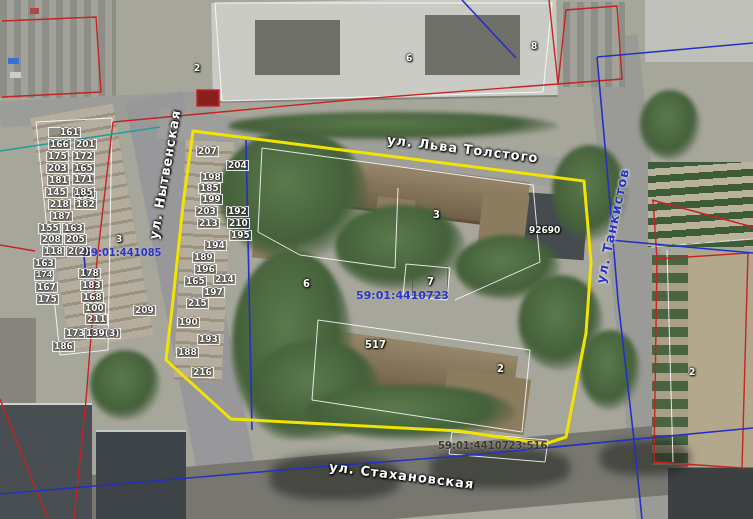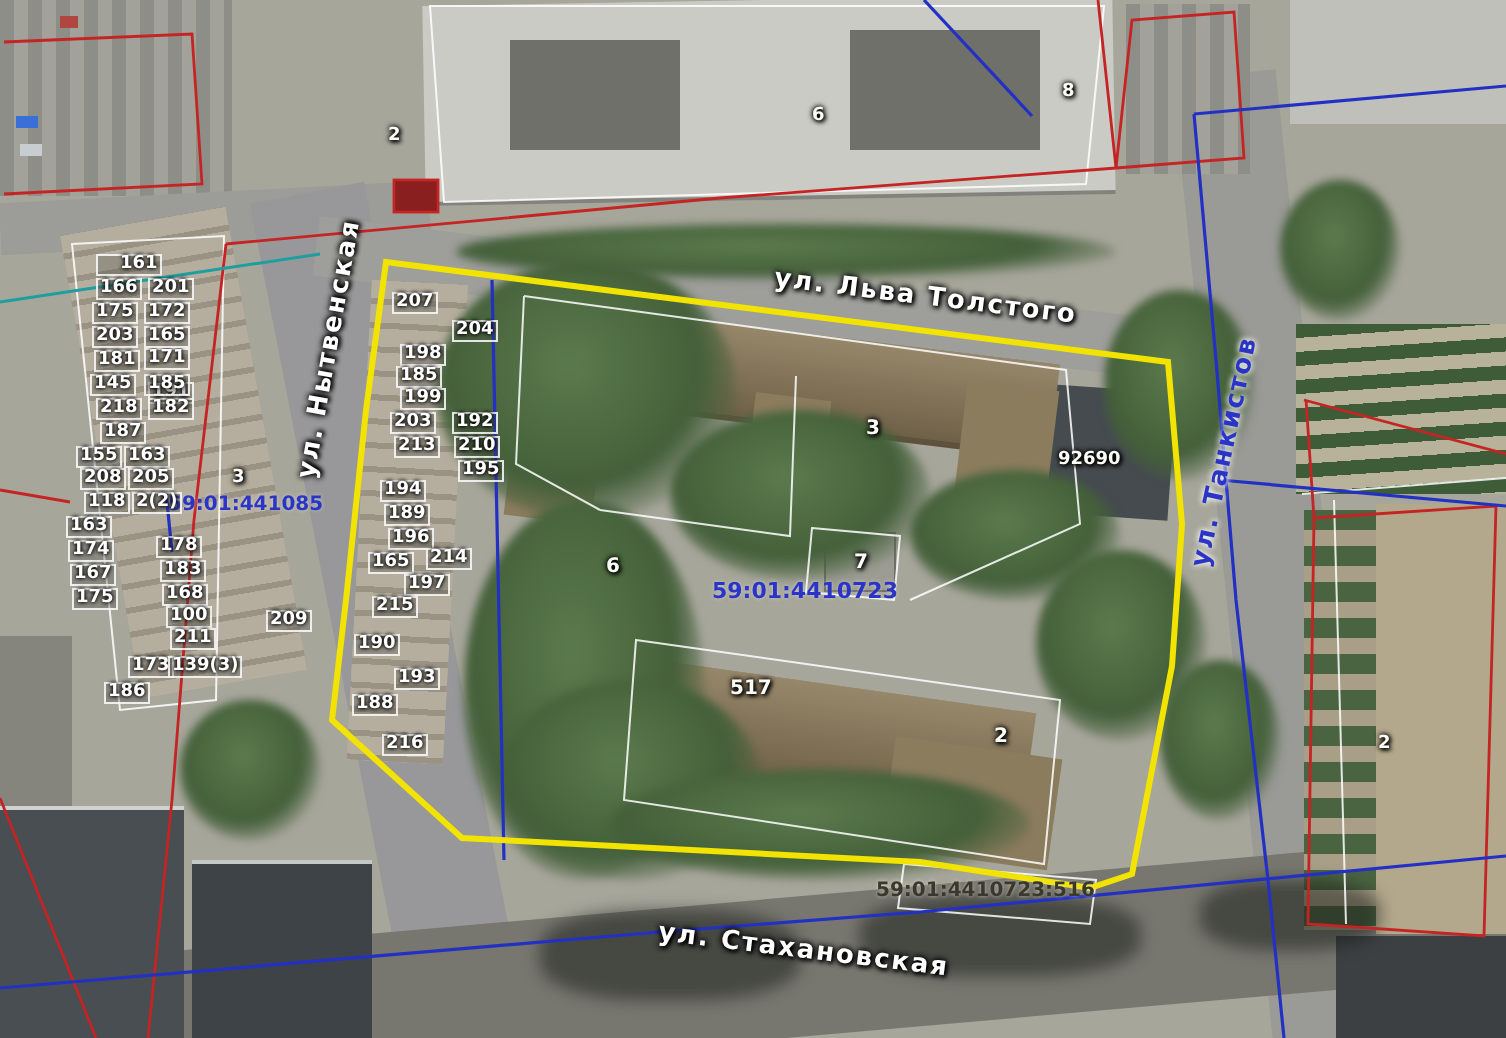--- a/index.html
+++ b/index.html
@@ -166,21 +166,21 @@
       <span class="lbl k-box" style="left: 48px; top: 199px;">218</span>
       <span class="lbl k-box" style="left: 74px; top: 199px;">182</span>
       <span class="lbl k-box" style="left: 50px; top: 211px;">187</span>
       <span class="lbl k-box" style="left: 38px; top: 223px;">155</span>
       <span class="lbl k-box" style="left: 62px; top: 223px;">163</span>
       <span class="lbl k-box" style="left: 40px; top: 234px;">208</span>
       <span class="lbl k-box" style="left: 64px; top: 234px;">205</span>
       <span class="lbl k-box" style="left: 42px; top: 246px;">118</span>
       <span class="lbl k-box" style="left: 66px; top: 246px;">2(2)</span>
       <span class="lbl k-box" style="left: 33px; top: 258px;">163</span>
-      <span class="lbl k-box" style="left: 34px; top: 270px;">174</span>
+      <span class="lbl k-box" style="left: 34px; top: 270px; font-family: Liberation Mono, monospace;">174</span>
       <span class="lbl k-box" style="left: 35px; top: 282px;">167</span>
       <span class="lbl k-box" style="left: 36px; top: 294px;">175</span>
       <span class="lbl k-box" style="left: 78px; top: 268px;">178</span>
       <span class="lbl k-box" style="left: 80px; top: 280px;">183</span>
       <span class="lbl k-box" style="left: 81px; top: 292px;">168</span>
       <span class="lbl k-box" style="left: 83px; top: 303px;">100</span>
       <span class="lbl k-box" style="left: 85px; top: 314px;">211</span>
       <span class="lbl k-box" style="left: 64px; top: 328px;">173</span>
       <span class="lbl k-box" style="left: 84px; top: 328px;">139(3)</span>
       <span class="lbl k-box" style="left: 52px; top: 341px;">186</span>
@@ -188,21 +188,21 @@
       <span class="lbl k-box" style="left: 196px; top: 146px;">207</span>
       <span class="lbl k-box" style="left: 226px; top: 160px;">204</span>
       <span class="lbl k-box" style="left: 200px; top: 172px;">198</span>
       <span class="lbl k-box" style="left: 198px; top: 183px;">185</span>
       <span class="lbl k-box" style="left: 200px; top: 194px;">199</span>
       <span class="lbl k-box" style="left: 195px; top: 206px;">203</span>
       <span class="lbl k-box" style="left: 226px; top: 206px; text-align: right;">192</span>
       <span class="lbl k-box" style="left: 197px; top: 218px;">213</span>
       <span class="lbl k-box" style="left: 227px; top: 218px;">210</span>
       <span class="lbl k-box" style="left: 229px; top: 230px;">195</span>
-      <span class="lbl k-box" style="left: 190px; top: 240px;">194</span>
+      <span class="lbl k-box" style="left: 204px; top: 240px;">194</span>
       <span class="lbl k-box" style="left: 192px; top: 252px;">189</span>
       <span class="lbl k-box" style="left: 194px; top: 264px;">196</span>
       <span class="lbl k-box" style="left: 184px; top: 276px;">165</span>
       <span class="lbl k-box" style="left: 213px; top: 274px;">214</span>
       <span class="lbl k-box" style="left: 202px; top: 287px;">197</span>
       <span class="lbl k-box" style="left: 186px; top: 298px;">215</span>
       <span class="lbl k-box" style="left: 177px; top: 317px;">190</span>
       <span class="lbl k-box" style="left: 197px; top: 334px;">193</span>
       <span class="lbl k-box" style="left: 176px; top: 347px;">188</span>
       <span class="lbl k-box" style="left: 191px; top: 367px;">216</span>

